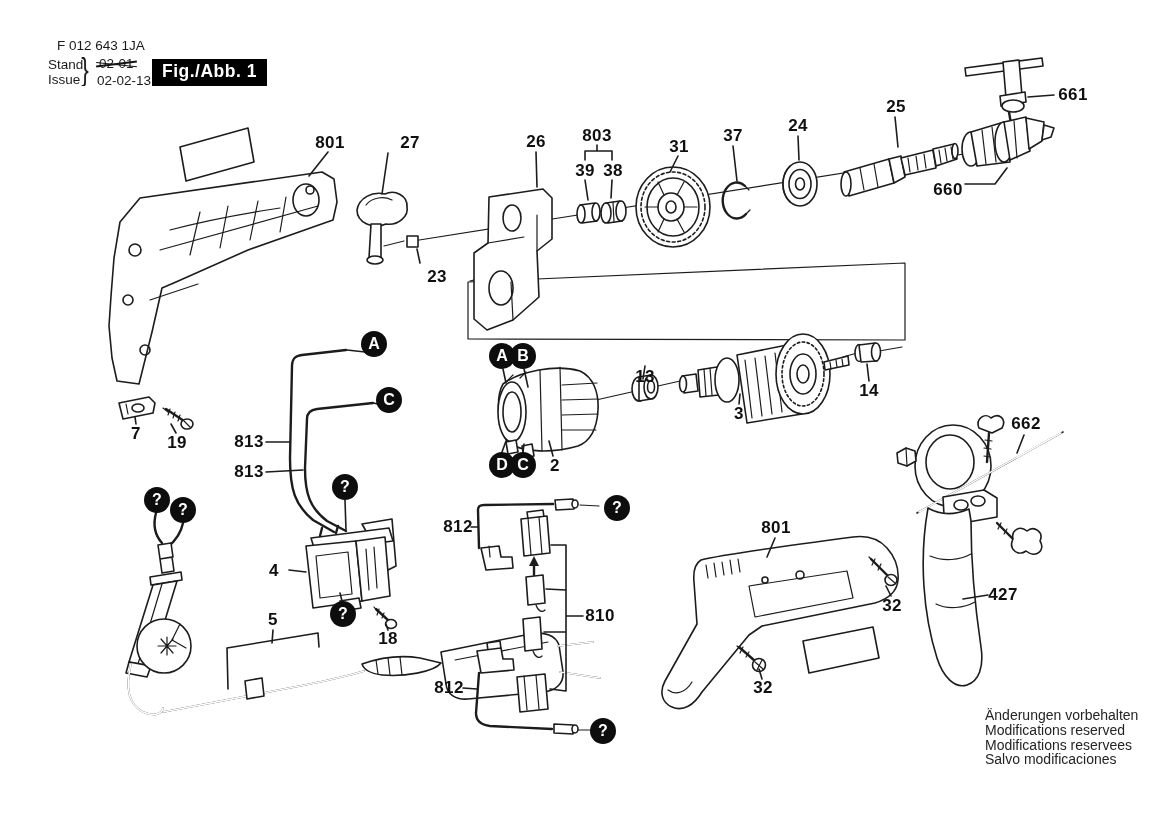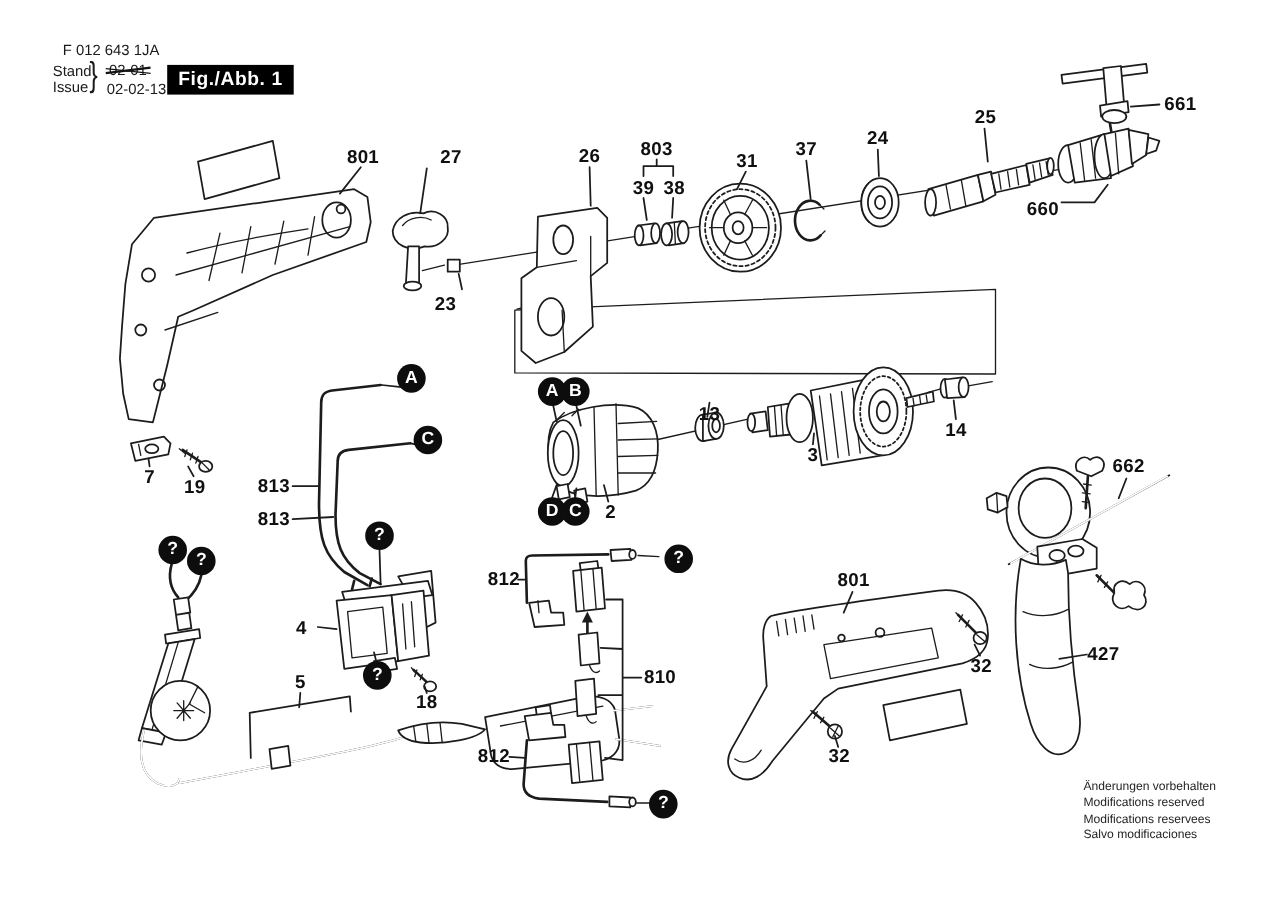--- a/index.html
+++ b/index.html
@@ -27,21 +27,21 @@
   #art .thick{stroke-width:2.4;}
   .plabel{
     position:absolute;transform:translate(-50%,-50%);font-weight:bold;font-size:17px;
     color:#101010;white-space:nowrap;letter-spacing:.3px;
   }
   .callout{
     position:absolute;transform:translate(-50%,-50%);width:26px;height:26px;border-radius:50%;
     background:#0d0d0d;color:#fff;font-weight:bold;font-size:16px;
     display:flex;align-items:center;justify-content:center;line-height:1;
   }
-  .legal{position:absolute;left:985px;top:708px;font-size:11px;line-height:14.8px;color:#242424;}
+  .legal{position:absolute;left:985px;top:708px;font-size:14px;line-height:14.8px;color:#242424;}
   .legal div{white-space:nowrap;}
 </style>
 </head>
 <body>
 
 <div class="hdr-line" style="left:57px;top:38px;">F 012 643 1JA</div>
 <div class="hdr-line" style="left:48px;top:57px;">Stand</div>
 <div class="hdr-line" style="left:48px;top:72px;">Issue</div>
 <div class="brace" style="left:80px;top:52px;">}</div>
 <div class="hdr-line" style="left:99px;top:56px;"><span class="struck">02-01</span></div>
@@ -365,21 +365,21 @@
     <span class="plabel" style="left: 536px; top: 142px;">26</span>
     <span class="plabel" style="left: 597px; top: 136px;">803</span>
     <span class="plabel" style="left: 585px; top: 171px;">39</span>
     <span class="plabel" style="left: 613px; top: 171px;">38</span>
     <span class="plabel" style="left: 679px; top: 147px;">31</span>
     <span class="plabel" style="left: 733px; top: 136px;">37</span>
     <span class="plabel" style="left: 798px; top: 126px; text-align: right;">24</span>
     <span class="plabel" style="left: 896px; top: 107px;">25</span>
     <span class="plabel" style="left: 1073px; top: 95px;">661</span>
     <span class="plabel" style="left: 948px; top: 190px;">660</span>
-    <span class="plabel" style="left: 405px; top: 277px;">23</span>
+    <span class="plabel" style="left: 437px; top: 277px;">23</span>
     <span class="plabel" style="left: 645px; top: 356px; margin-top: 21px;">13</span>
     <span class="plabel" style="left: 739px; top: 414px;">3</span>
     <span class="plabel" style="left: 869px; top: 391px;">14</span>
     <span class="plabel" style="left: 555px; top: 466px;">2</span>
     <span class="plabel" style="left: 249px; top: 442px;">813</span>
     <span class="plabel" style="left: 249px; top: 472px;">813</span>
     <span class="plabel" style="left: 136px; top: 434px;">7</span>
     <span class="plabel" style="left: 177px; top: 443px;">19</span>
     <span class="plabel" style="left: 274px; top: 571px;">4</span>
     <span class="plabel" style="left: 273px; top: 620px;">5</span>

